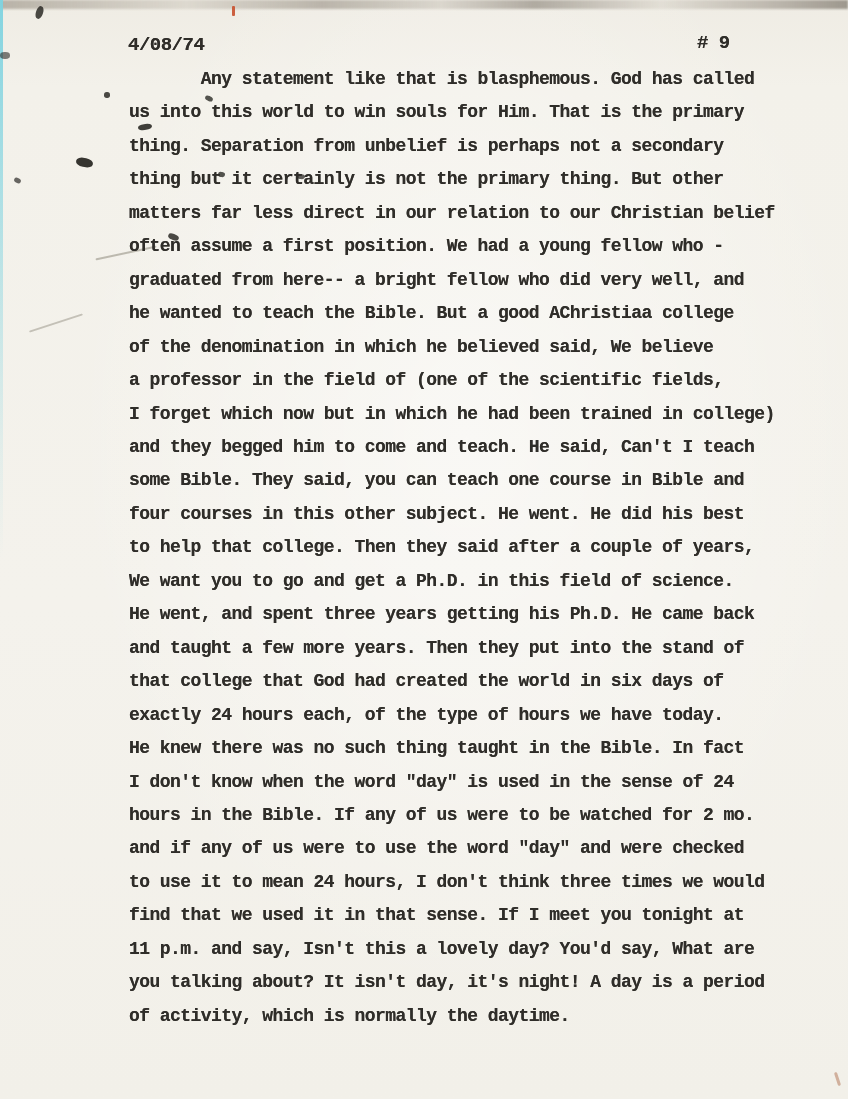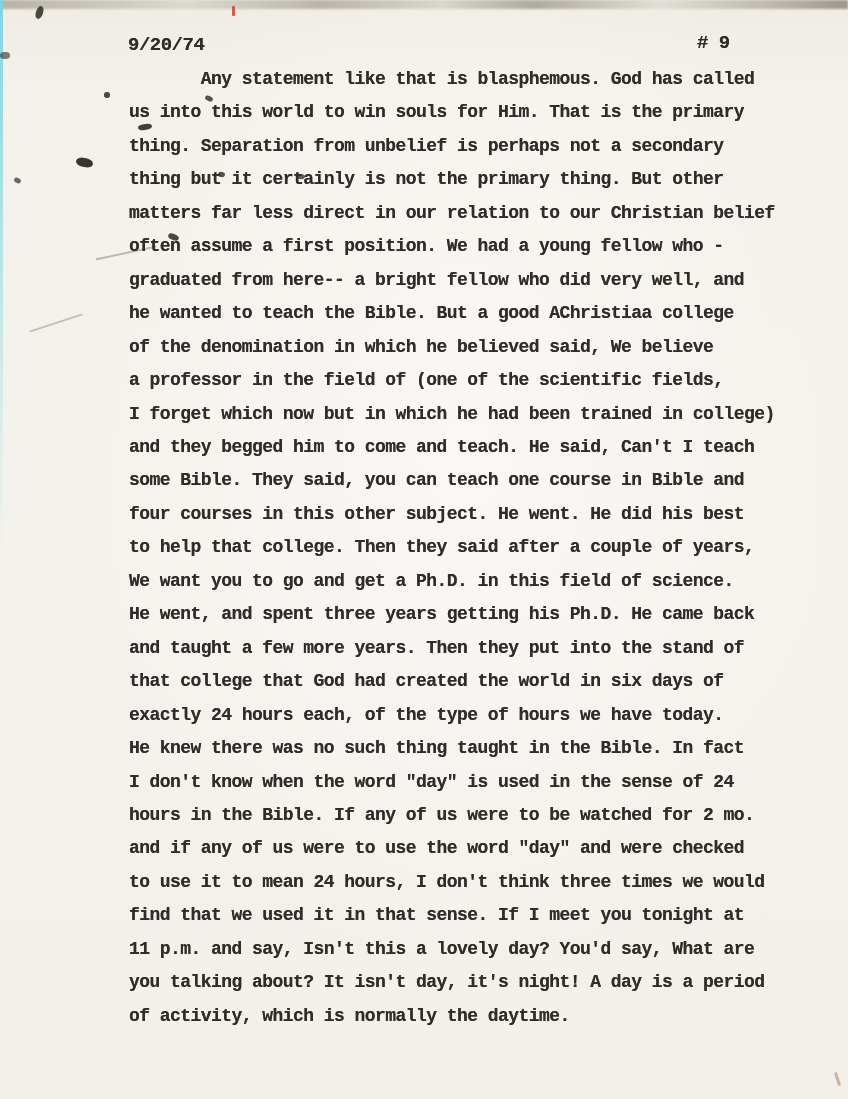--- a/index.html
+++ b/index.html
@@ -113,21 +113,21 @@
   <i class="speck" style="left:14px; top:178px; width:7px; height:5px; transform:rotate(30deg); opacity:.7;"></i>
   <i class="speck" style="left:205px; top:96px; width:8px; height:5px; transform:rotate(25deg); opacity:.8;"></i>
   <i class="speck" style="left:218px; top:172px; width:7px; height:5px; transform:rotate(10deg); opacity:.8;"></i>
   <i class="speck" style="left:296px; top:174px; width:9px; height:5px; transform:rotate(8deg); opacity:.75;"></i>
   <i class="speck" style="left:168px; top:234px; width:11px; height:6px; transform:rotate(22deg); opacity:.85;"></i>
   <i class="scratch" style="left:95px; top:252px; width:62px; height:2px; transform:rotate(-12deg); opacity:.35;"></i>
   <i class="scratch" style="left:28px; top:322px; width:56px; height:2px; transform:rotate(-18deg); opacity:.3;"></i>
   <i class="red-tick" style="left:232px; top:6px; width:3px; height:10px; opacity:.9;"></i>
   <i class="scratch" style="left:836px; top:1072px; width:3px; height:14px; transform:rotate(-18deg); opacity:.5; background:#b0704f;"></i>
 
-  <div class="header-date">9/20/74</div>
+  <div class="header-date">4/08/74</div>
   <div class="header-pageno"># 9</div>
 
   <div class="body-text">       Any statement like that is blasphemous. God has called
 us into this world to win souls for Him. That is the primary
 thing. Separation from unbelief is perhaps not a secondary
 thing but it certainly is not the primary thing. But other
 matters far less direct in our relation to our Christian belief
 often assume a first position. We had a young fellow who -
 graduated from here-- a bright fellow who did very well, and
 he wanted to teach the Bible. But a good AChristiaa college

